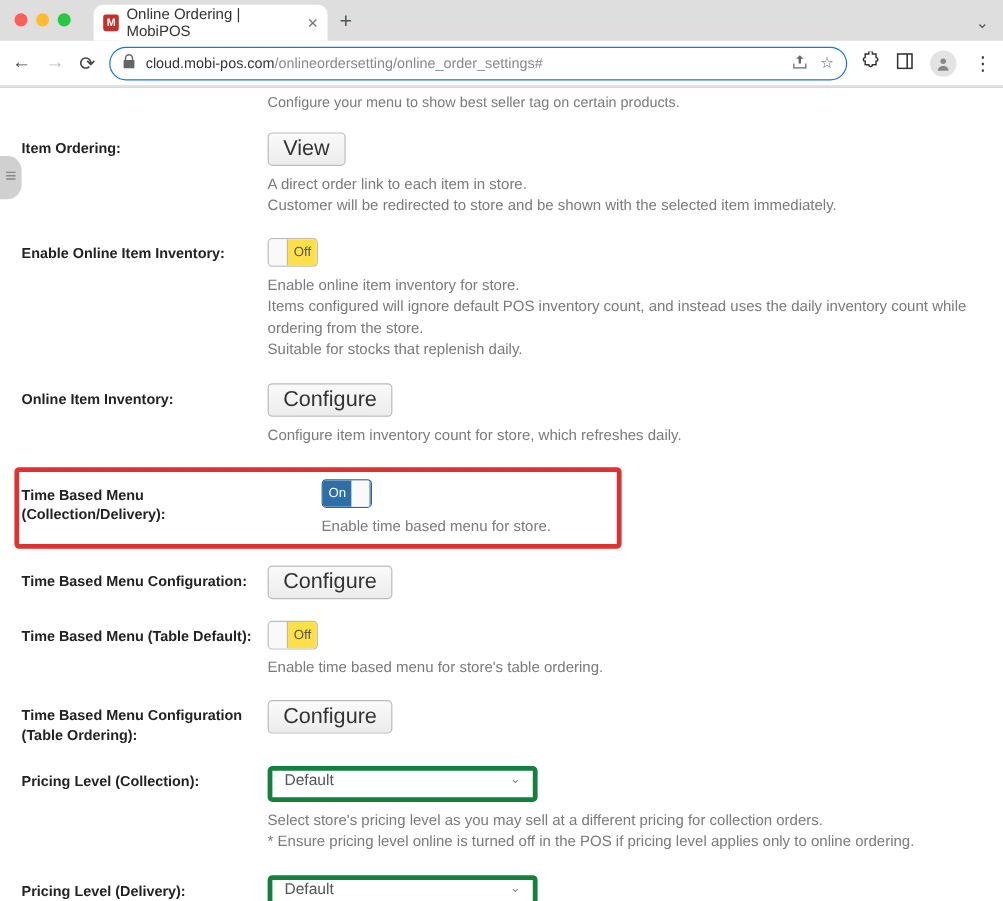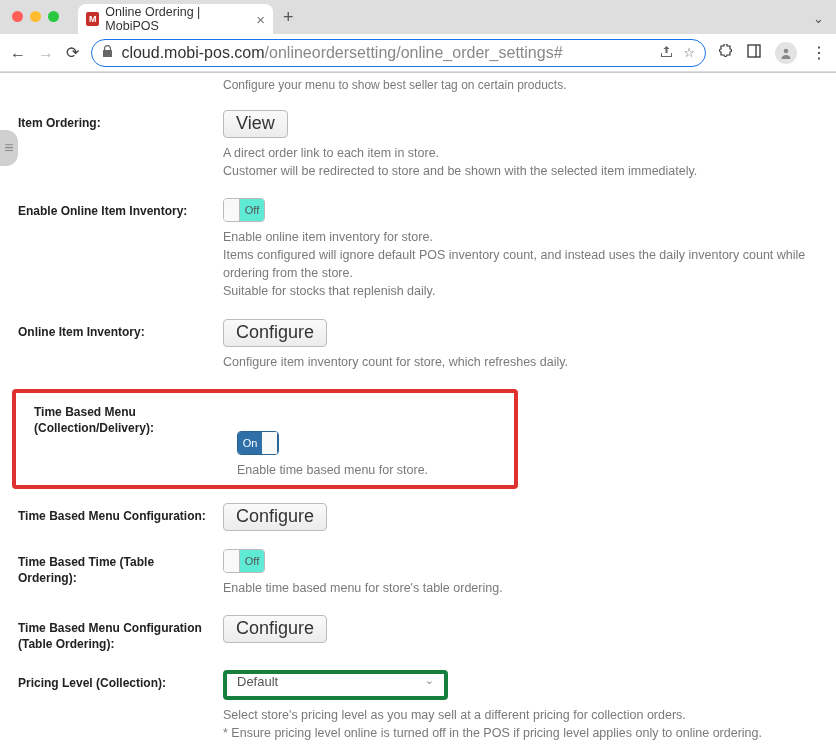--- a/index.html
+++ b/index.html
@@ -17,46 +17,46 @@
   .tab .favicon { width: 14px; height: 14px; background: #c6302b; color: #fff; font-size: 9px; font-weight: bold; border-radius: 2px; display: flex; align-items: center; justify-content: center; }
   .tab .close { margin-left: auto; color: #777; font-size: 15px; }
   .newtab { margin-left: 10px; color: #555; font-size: 18px; margin-bottom: 6px; }
   .menu-chevron { margin-left: auto; color: #555; margin-bottom: 8px; padding-right: 4px; }
 
   .addrbar { background: #fff; height: 38px; display: flex; align-items: center; padding: 0 10px; gap: 12px; border-bottom: 1px solid #ddd; }
   .navbtn { color: #444; font-size: 16px; cursor: default; }
   .navbtn.disabled { color: #bbb; }
   .urlfield { flex: 1; height: 28px; border: 1.5px solid #1a73e8; border-radius: 14px; display: flex; align-items: center; padding: 0 10px; gap: 8px; }
   .lockicon { color: #666; }
-  .url { font-size: 16px; color: #333; }
+  .url { font-size: 12px; color: #333; }
   .url .path { color: #888; }
   .urlactions { margin-left: auto; display: flex; gap: 10px; color: #666; }
   .extarea { display: flex; gap: 14px; align-items: center; color: #333; }
   .ext { font-size: 15px; }
   .profile { width: 22px; height: 22px; border-radius: 50%; background: #e3e3e3; display:flex; align-items:center; justify-content:center; font-size:13px; color:#666; }
   .dots { font-size: 16px; letter-spacing: -1px; }
 
   
   .content { padding: 4px 18px 20px 18px; overflow-y: auto; height: calc(751px - 34px - 38px); }
   .content::-webkit-scrollbar { width: 0; }
   .desc-top { color: #7a7a7a; font-size: 12px; padding-left: 205px; margin-bottom: 16px; line-height: 1.4; }
 
   .row { display: flex; align-items: flex-start; margin-bottom: 18px; }
-  .row.highlighted { border: 4px solid #e03131; border-radius: 4px; padding: 6px 0 6px 16px; margin-left: -6px; margin-right: 300px; margin-bottom: 14px; }
+  .row.highlighted { border: 4px solid #e03131; border-radius: 4px; padding: 6px 0 6px 0; margin-left: -6px; margin-right: 300px; margin-bottom: 14px; gap: 47px; }
   .row.highlighted .label { padding-left: 2px; }
   .label { width: 205px; flex-shrink: 0; font-weight: bold; color: #222; font-size: 12px; padding-top: 5px; padding-right: 10px; line-height: 1.35; }
   .ctrl { flex: 1; }
   .desc { color: #7a7a7a; font-size: 12.5px; margin-top: 6px; line-height: 1.45; }
 
   .btn { background: linear-gradient(#fafafa, #ececec); border: 1px solid #bbb; border-radius: 4px; height: 28px; padding: 0 12px; font-size: 18px; color: #333; cursor: pointer; display: inline-flex; align-items: center; }
 
   .toggle { width: 42px; height: 24px; border-radius: 4px; border: 1px solid #bbb; overflow: hidden; display: flex; font-size: 11px; cursor: pointer; }
-  .toggle .lbl { flex: 1; display: flex; align-items: center; justify-content: center; color: #555; background: #5eead4; }
+  .toggle .lbl { flex: 1; display: flex; align-items: center; justify-content: center; color: #555; background: #fde047; }
   .toggle .knob { width: 16px; background: #f9f9f9; border-left: 1px solid #bbb; }
-  .toggle.on { border-color: #2a6496; margin-top: 32px; }
+  .toggle.on { border-color: #2a6496; }
   .toggle.on .lbl { background: #2f6fa7; color: #fff; }
   .toggle.on .knob { border-left: none; border-right: 1px solid #2a6496; order: 2; }
   .toggle.on .lbl { order: 1; }
   .toggle.off .knob { order: 1; border-left: none; border-right: 1px solid #bbb; }
   .toggle.off .lbl { order: 2; }
 
   .select { width: 225px; height: 30px; border: 4px solid #15803d; border-radius: 4px; display: flex; padding: 0 10px; font-size: 13px; color: #555; cursor: pointer; background: #fff; }
   .select .chev { margin-left: auto; color: #888; font-size: 11px; }
 
   .side-tab { position: absolute; left: 0; top: 130px; width: 18px; height: 36px; background: #d0d0d0; border-radius: 0 12px 12px 0; display:flex; align-items:center; justify-content:center; color:#888; font-size:16px; }
@@ -181,21 +181,21 @@
   <div class="row">
     <div class="label">Time Based Menu Configuration:</div>
     <div class="ctrl">
       <button class="btn">
           <span>Configure</span>
         </button>
     </div>
   </div>
 
   <div class="row">
-    <div class="label">Time Based Time (Table Ordering):</div>
+    <div class="label">Time Based Menu (Table Default):</div>
     <div class="ctrl">
       <div class="toggle off">
         <div class="knob"></div>
         <div class="lbl">Off</div>
       </div>
       <div class="desc">Enable time based menu for store's table ordering.</div>
     </div>
   </div>
 
   <div class="row">

